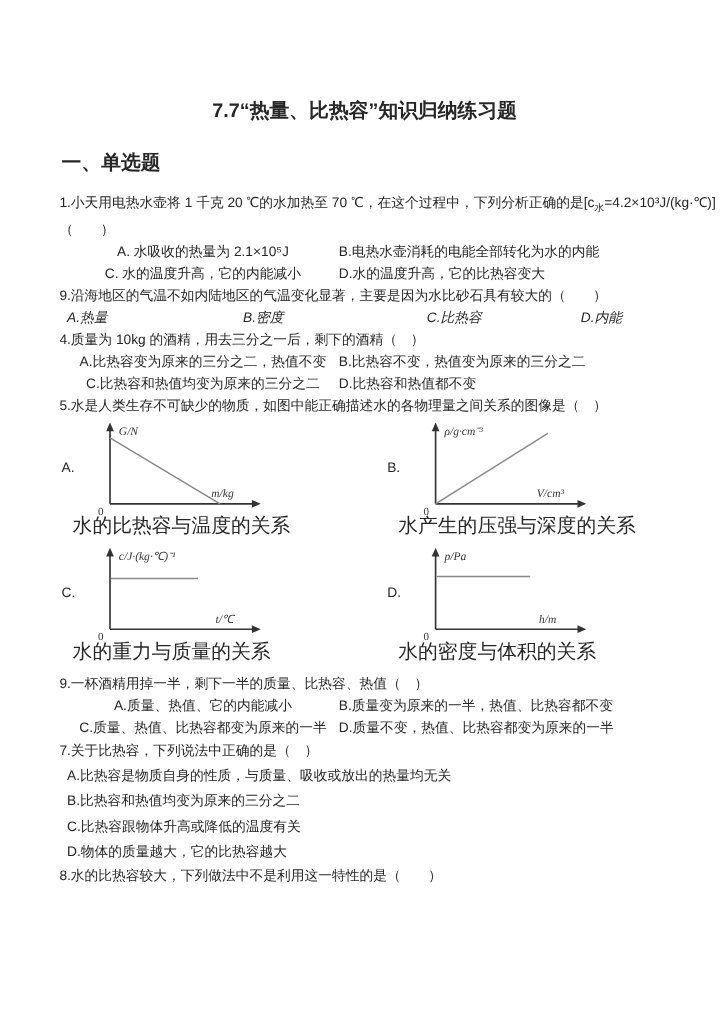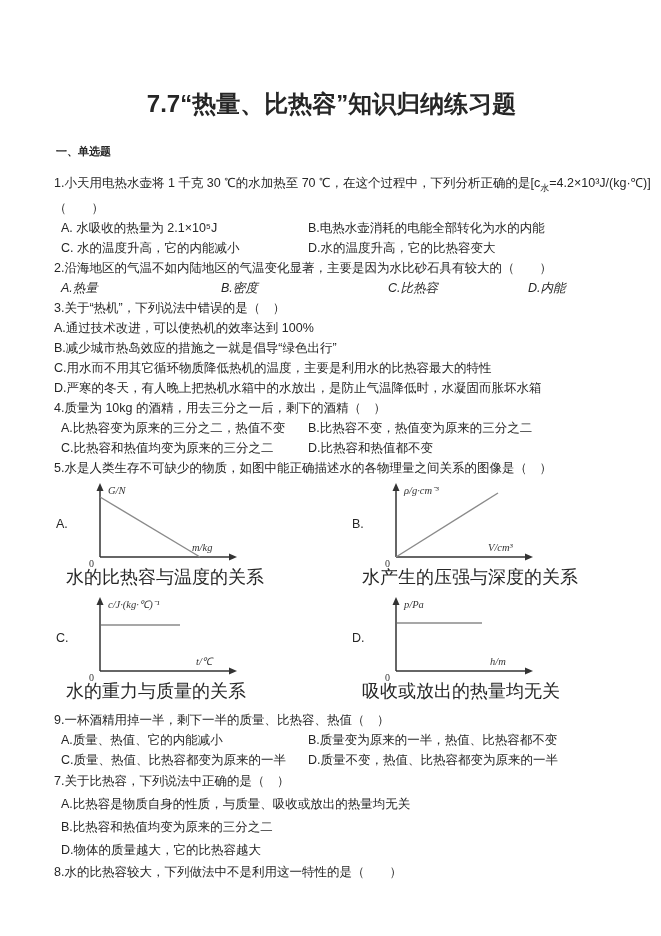--- a/index.html
+++ b/index.html
@@ -1,26 +1,26 @@
 <!DOCTYPE html>
 <html><head>
 <meta charset="utf-8">
 <style>
   html,body { margin:0; padding:0; }
   body {
     width:661px; height:936px; background:#ffffff; overflow:hidden;
     font-family:"Liberation Sans", sans-serif; color:#262626;
   }
   .page { box-sizing:border-box; width:661px; height:936px; padding:88px 52px 0 54px; }
-  .title { font-size:24px; font-weight:bold; text-align:center; margin:0 0 24px 0; white-space:nowrap; }
-  .section { font-size:11px; font-weight:bold; margin:0 0 14px 2px; }
+  .title { font-size:18px; font-weight:bold; text-align:center; margin:0 0 24px 0; white-space:nowrap; }
+  .section { font-size:18px; font-weight:bold; margin:0 0 14px 2px; }
   .line { font-size:12.5px; line-height:20px; white-space:nowrap; margin:0; }
   sub.watersub { font-size:9px; }
   .opts2 { display:flex; }
-  .opts2 .o1 { flex:none; width:247px; padding-left:7px; overflow:hidden; }
+  .opts2 .o1 { flex:none; width:247px; padding-left:7px; overflow:hidden;text-align:center; }
   .opts2 .o2 { flex:1; overflow:hidden; }
   .opts4 { display:flex;font-style:italic; }
   .opts4 .c1 { flex:none; width:160px; padding-left:7px; }
   .opts4 .c2 { flex:none; width:130px; }
   .opts4 .c3 { flex:none; width:140px;margin-left:37px; }
   .opts4 .c4 { flex:1; }
   .optline { padding-left:7px; }
   .q7 .line { line-height:23px; }
   .graphs { display:grid; grid-template-columns:296px 1fr; margin:2px 0 2px 2px; }
   .gcell .grow { display:flex; align-items:center; }
@@ -35,49 +35,42 @@
 </style>
 </head>
 <body>
 
 <div class="page">
 
   <div class="title">7.7“热量、比热容”知识归纳练习题</div>
   <div class="section">一、单选题</div>
 
   <div class="q">
-    <p class="line"><span>1.小天用电热水壶将 1 千克 30 ℃的水加热至 70 ℃，在这个过程中，下列分析正确的是[c</span><sub class="watersub">水</sub><span>=4.2×10³J/(kg·℃)]</span></p>
+    <p class="line"><span>1.小天用电热水壶将 1 千克 20 ℃的水加热至 70 ℃，在这个过程中，下列分析正确的是[c</span><sub class="watersub">水</sub><span>=4.2×10³J/(kg·℃)]</span></p>
     <p class="line">（　　）</p>
     <div class="line opts2">
       <span class="o1">A. 水吸收的热量为 2.1×10⁵J</span>
       <span class="o2">B.电热水壶消耗的电能全部转化为水的内能</span>
     </div>
     <div class="line opts2">
       <span class="o1">C. 水的温度升高，它的内能减小</span>
       <span class="o2">D.水的温度升高，它的比热容变大</span>
     </div>
   </div>
 
   <div class="q">
-    <p class="line">2.沿海地区的气温不如内陆地区的气温变化显著，主要是因为水比砂石具有较大的（　　）</p>
+    <p class="line">9.沿海地区的气温不如内陆地区的气温变化显著，主要是因为水比砂石具有较大的（　　）</p>
     <div class="line opts4">
       <span class="c1">A.热量</span>
       <span class="c2">B.密度</span>
       <span class="c3">C.比热容</span>
       <span class="c4">D.内能</span>
     </div>
   </div>
 
-  <div class="q">
-    <p class="line">3.关于“热机”，下列说法中错误的是（　）</p>
-    <p class="line">A.通过技术改进，可以使热机的效率达到 100%</p>
-    <p class="line">B.减少城市热岛效应的措施之一就是倡导“绿色出行”</p>
-    <p class="line">C.用水而不用其它循环物质降低热机的温度，主要是利用水的比热容最大的特性</p>
-    <p class="line">D.严寒的冬天，有人晚上把热机水箱中的水放出，是防止气温降低时，水凝固而胀坏水箱</p>
-  </div>
 
   <div class="q">
     <p class="line">4.质量为 10kg 的酒精，用去三分之一后，剩下的酒精（　）</p>
     <div class="line opts2">
       <span class="o1">A.比热容变为原来的三分之二，热值不变</span>
       <span class="o2">B.比热容不变，热值变为原来的三分之二</span>
     </div>
     <div class="line opts2">
       <span class="o1">C.比热容和热值均变为原来的三分之二</span>
       <span class="o2">D.比热容和热值都不变</span>
@@ -146,21 +139,21 @@
             <line class="axis" x1="20" y1="77" x2="20" y2="9"></line>
             <polygon class="axis-fill" points="20,3 16.5,11 23.5,11"></polygon>
             <line class="axis" x1="20" y1="77" x2="150" y2="77"></line>
             <polygon class="axis-fill" points="157,77 149,73.5 149,80.5"></polygon>
             <line class="dataline" x1="21" y1="29" x2="106" y2="29"></line>
             <text class="ylab" x="28" y="14">p/Pa</text>
             <text class="xlab" x="114" y="71">h/m</text>
             <text class="olab" x="9" y="87">0</text>
           </svg>
         </div>
-        <div class="caption">吸收或放出的热量均无关</div>
+        <div class="caption">水的密度与体积的关系</div>
       </div>
 
     </div>
   </div>
 
   <div class="q">
     <p class="line">9.一杯酒精用掉一半，剩下一半的质量、比热容、热值（　）</p>
     <div class="line opts2">
       <span class="o1">A.质量、热值、它的内能减小</span>
       <span class="o2">B.质量变为原来的一半，热值、比热容都不变</span>
@@ -168,20 +161,21 @@
     <div class="line opts2">
       <span class="o1">C.质量、热值、比热容都变为原来的一半</span>
       <span class="o2">D.质量不变，热值、比热容都变为原来的一半</span>
     </div>
   </div>
 
   <div class="q q7">
     <p class="line">7.关于比热容，下列说法中正确的是（　）</p>
     <p class="line optline">A.比热容是物质自身的性质，与质量、吸收或放出的热量均无关</p>
     <p class="line optline">B.比热容和热值均变为原来的三分之二</p>
+    <p class="line optline">C.比热容跟物体升高或降低的温度有关</p>
     <p class="line optline">D.物体的质量越大，它的比热容越大</p>
   </div>
 
   <div class="q">
     <p class="line">8.水的比热容较大，下列做法中不是利用这一特性的是（　　）</p>
   </div>
 
 </div>
 
 </body></html>

